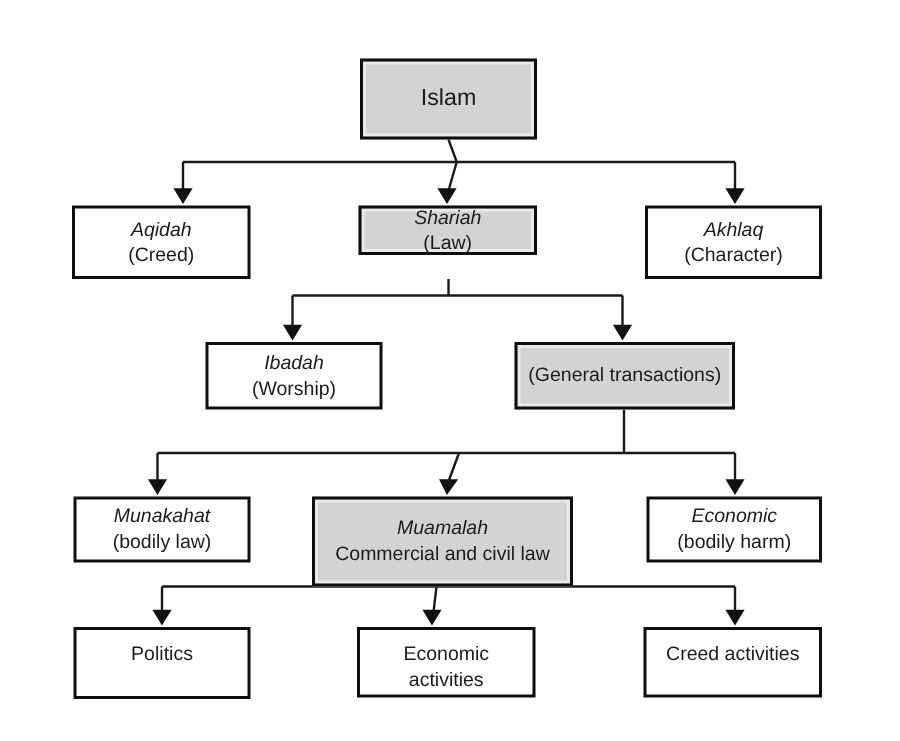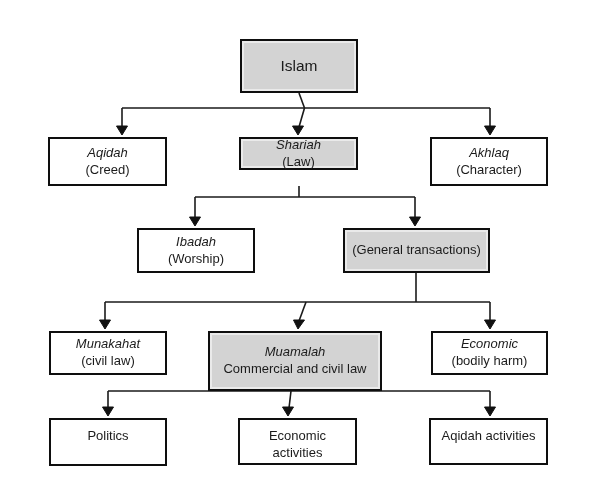--- a/index.html
+++ b/index.html
@@ -96,38 +96,38 @@
   <div class="node" style="left:137px;top:228px;width:118px;height:45px">
     <span class="term">Ibadah</span>
     <span class="sub">(Worship)</span>
   </div>
   <div class="node gray" style="left:343px;top:228px;width:147px;height:45px">
     <span class="sub">(General transactions)</span>
   </div>
 
   <div class="node" style="left:49px;top:331px;width:118px;height:44px">
     <span class="term">Munakahat</span>
-    <span class="sub">(civil law)</span>
+    <span class="sub">(bodily law)</span>
   </div>
   <div class="node gray" style="left:208px;top:331px;width:174px;height:60px">
     <span class="term">Muamalah</span>
     <span class="sub">Commercial and civil law</span>
   </div>
   <div class="node" style="left:431px;top:331px;width:117px;height:44px">
     <span class="term">Economic</span>
     <span class="sub">(bodily harm)</span>
   </div>
 
   <div class="node plain topAlign" style="left:49px;top:418px;width:118px;height:48px">
     <span class="term">Politics</span>
     
   </div>
   <div class="node plain topAlign" style="left:238px;top:418px;width:119px;height:47px">
     <span class="term">Economic
 activities</span>
     
   </div>
   <div class="node plain topAlign" style="left:429px;top:418px;width:119px;height:47px">
-    <span class="term">Aqidah activities</span>
+    <span class="term">Creed activities</span>
     
   </div>
 
 </div>
 
 </body></html>

